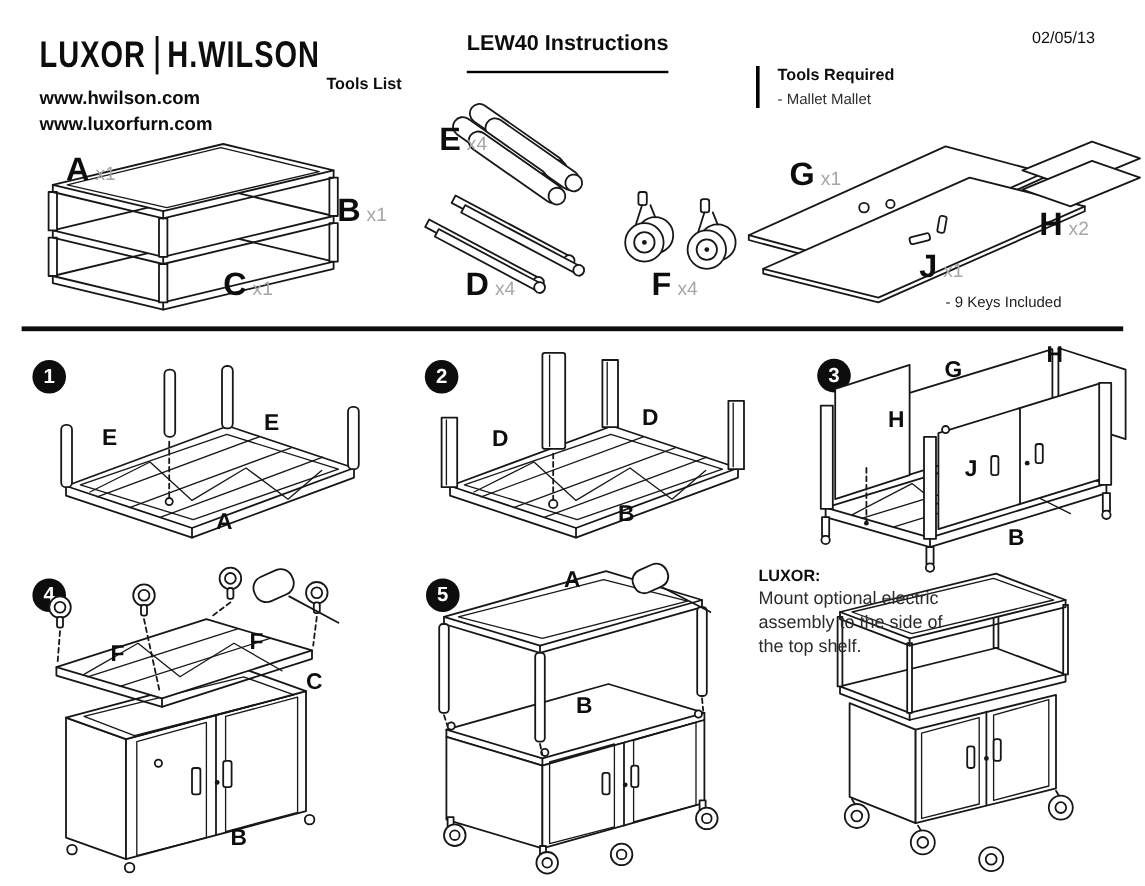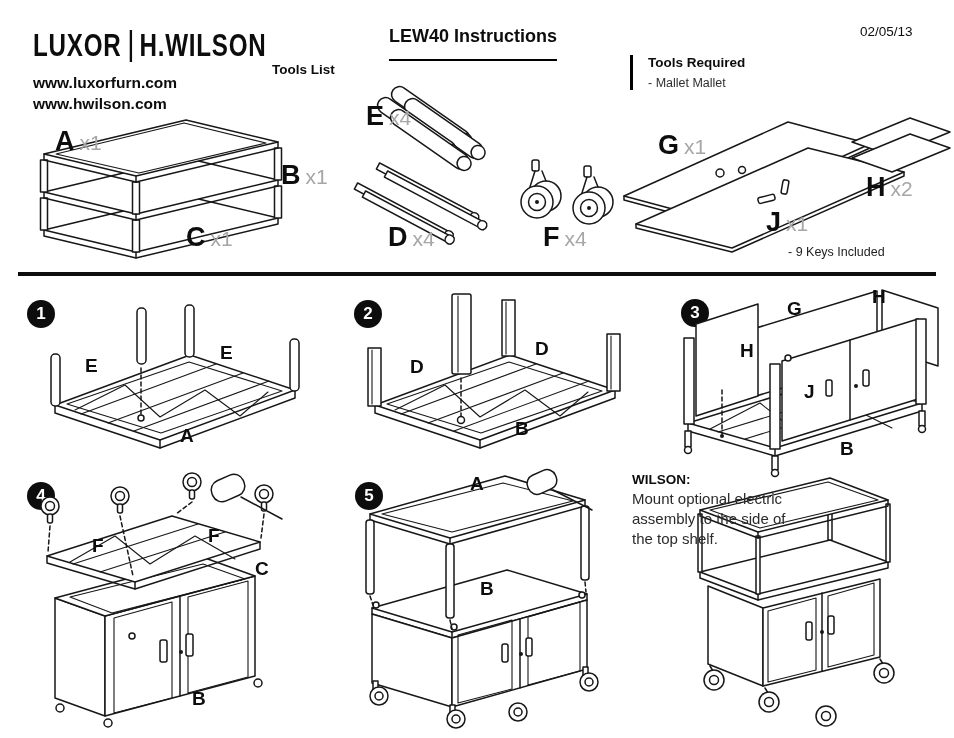--- a/index.html
+++ b/index.html
@@ -21,21 +21,21 @@
   .title{left:473px;top:26px;transform:translateX(-50%);font-weight:bold;font-size:18px;
          border-bottom:2.5px solid #000;padding-bottom:12px;white-space:nowrap;}
   .partslist{left:272px;top:62px;font-weight:bold;font-size:13.5px;}
   .date{left:860px;top:24px;font-size:13.5px;}
   .tools{left:630px;top:55px;border-left:3px solid #000;padding-left:15px;width:220px;}
   .tools .t{font-weight:bold;font-size:13.5px;margin-bottom:6px;}
   .tools .i{font-size:12.5px;color:#2e2e2e;}
   
   .plabel{position:absolute;display:flex;align-items:baseline;white-space:nowrap;}
   .plabel .L{font-weight:bold;font-size:27px;color:#0d0d0d;}
-  .plabel .Q{font-size:21px;color:#a6a6a6;margin-left:5px;}
+  .plabel .Q{font-size:16px;color:#a6a6a6;margin-left:5px;}
   .keys{left:788px;top:245px;font-size:12.5px;color:#1d1d1d;}
   .divider{left:18px;top:272px;width:918px;height:4px;background:#0d0d0d;}
   
   .step{position:absolute;}
   .badge{position:absolute;width:28px;height:28px;border-radius:50%;background:#0d0d0d;color:#fff;
          display:flex;align-items:center;justify-content:center;font-weight:bold;font-size:17px;}
   .slabel{position:absolute;font-weight:bold;font-size:19px;color:#0d0d0d;}
   
   .notice-title{font-weight:bold;font-size:13.5px;margin-bottom:2px;}
   .notice-body{font-size:15px;line-height:1.32;color:#2b2b2b;width:160px;}
@@ -44,22 +44,22 @@
 <body>
 
 <div id="page">
 
   <div class="abs logo">
     <span class="word">LUXOR</span>
     <span class="bar"></span>
     <span class="word">H.WILSON</span>
   </div>
   <div class="abs urls">
+    <div>www.hwilson.com</div>
     <div>www.luxorfurn.com</div>
-    <div>www.hwilson.com</div>
   </div>
   <div class="abs title">LEW40 Instructions</div>
   <div class="abs partslist">Tools List</div>
   <div class="abs date">02/05/13</div>
   <div class="abs tools">
     <div class="t">Tools Required</div>
     <div class="i">-  Mallet Mallet</div>
   </div>
 
   <svg class="abs" style="left:36px;top:112px" width="250" height="158" viewBox="0 0 250 158">
@@ -449,18 +449,18 @@
       <rect class="f" x="70" y="44" width="4" height="58"></rect>
       <rect class="f" x="258" y="34" width="4" height="58"></rect>
       <rect class="f" x="128" y="66" width="4" height="58"></rect>
 
       <polygon class="f" points="72,40 202,8 260,30 130,62"></polygon>
       <polygon class="thin" points="82,40 200,12 250,30 132,58"></polygon>
       <polyline points="72,40 72,46 130,68 260,36 260,30"></polyline>
         <line x1="130" y1="62" x2="130" y2="68"></line>
     </svg>
     <div class="abs" style="left:4px;top:2px">
-      <div class="notice-title">WILSON:</div>
+      <div class="notice-title">LUXOR:</div>
       <div class="notice-body">Mount optional electric assembly to the side of the top shelf.</div>
     </div>
   </div>
 
 </div>
 
 </body></html>

